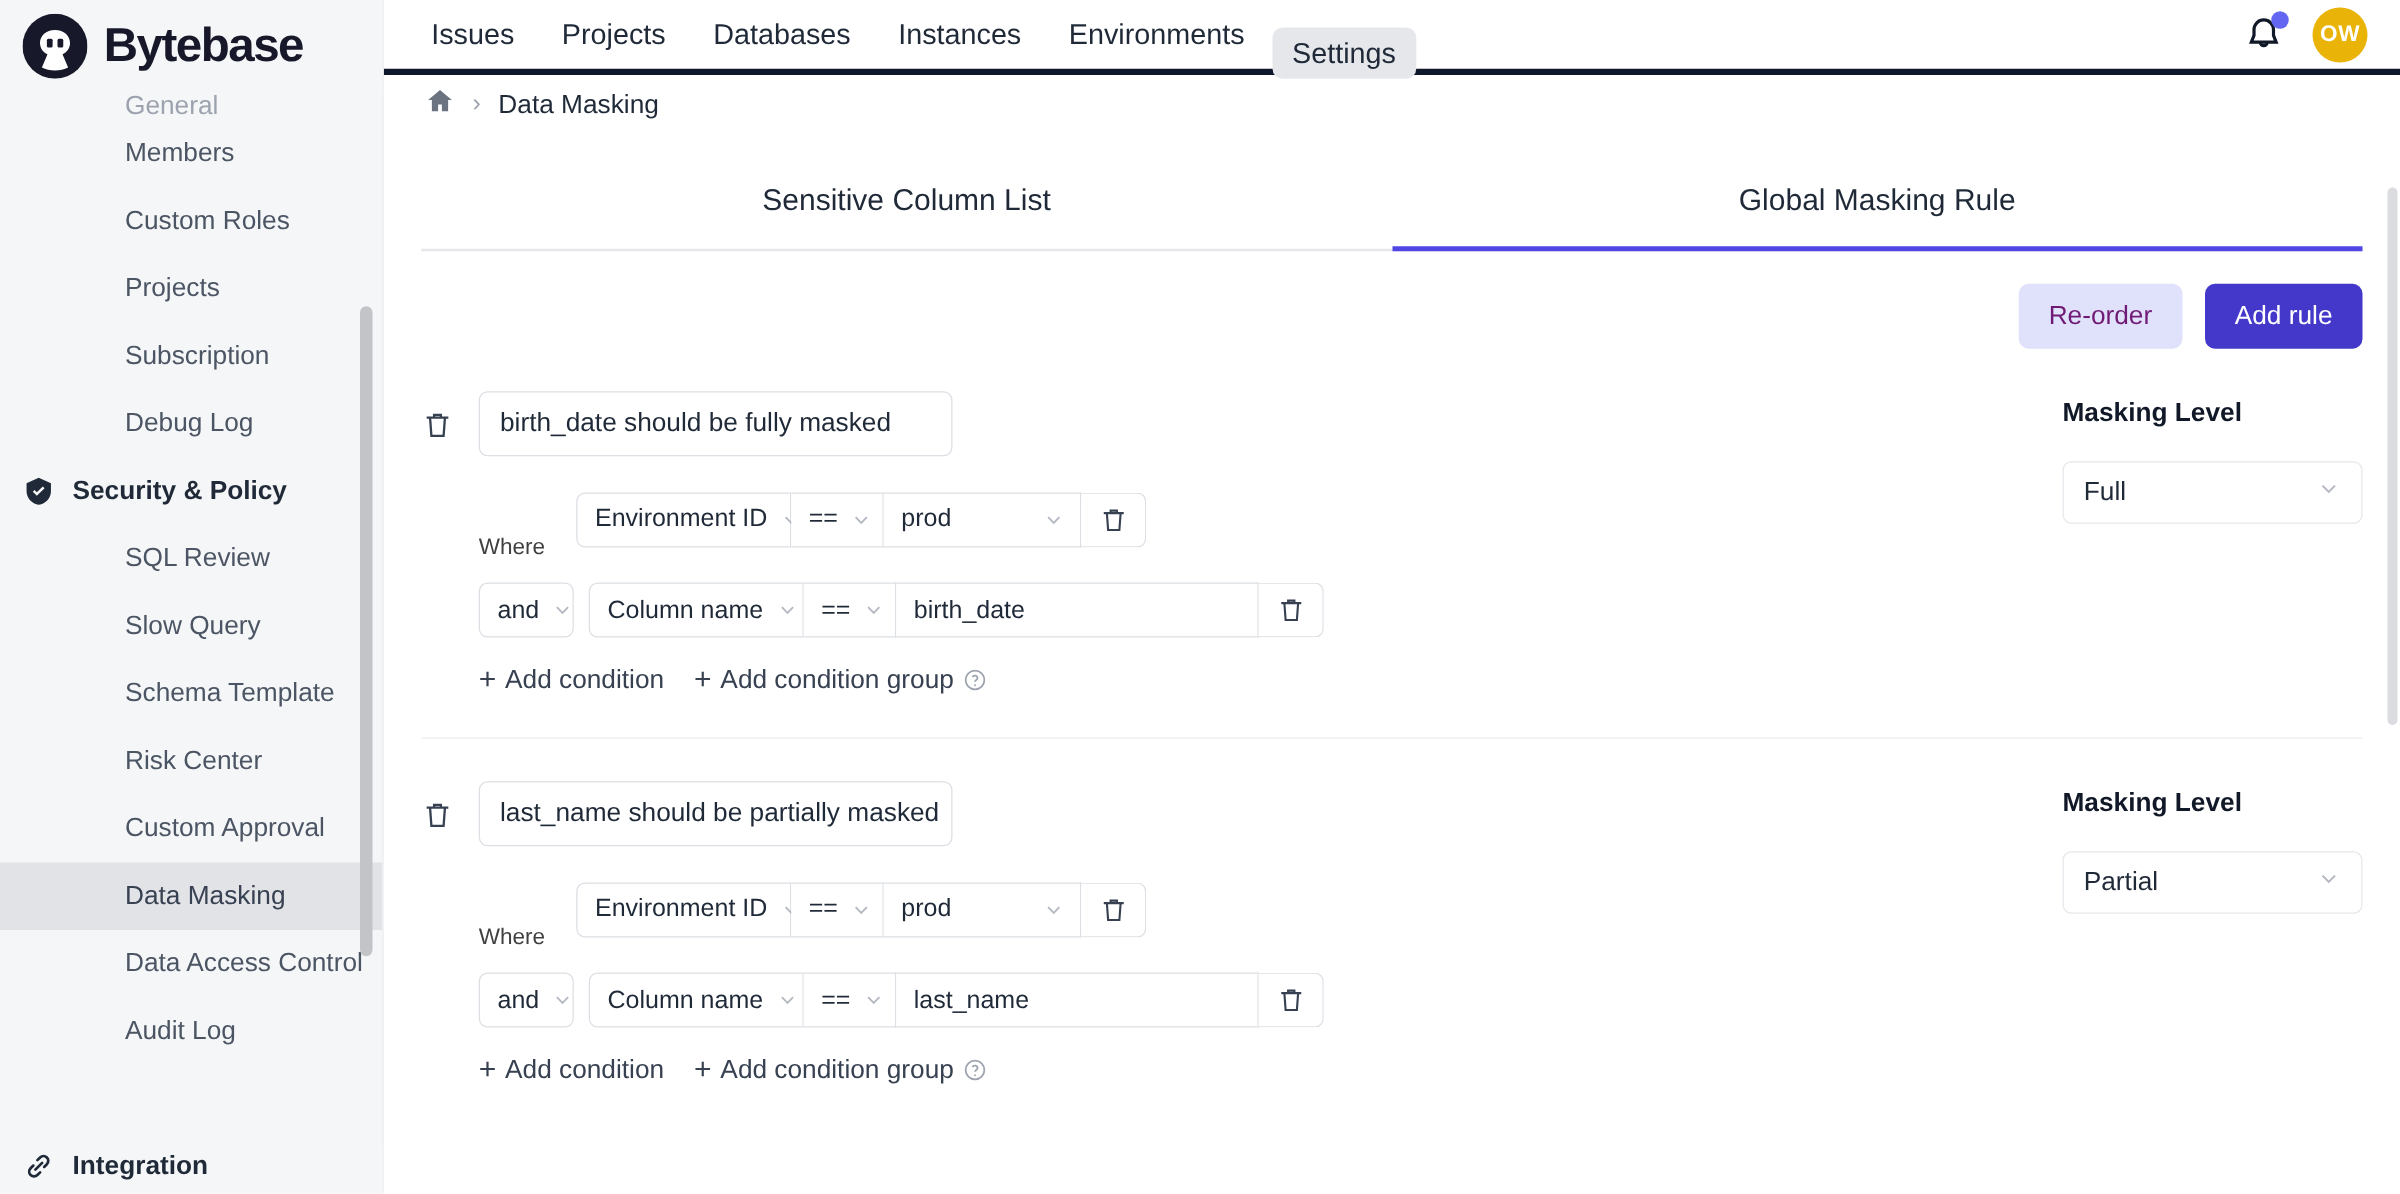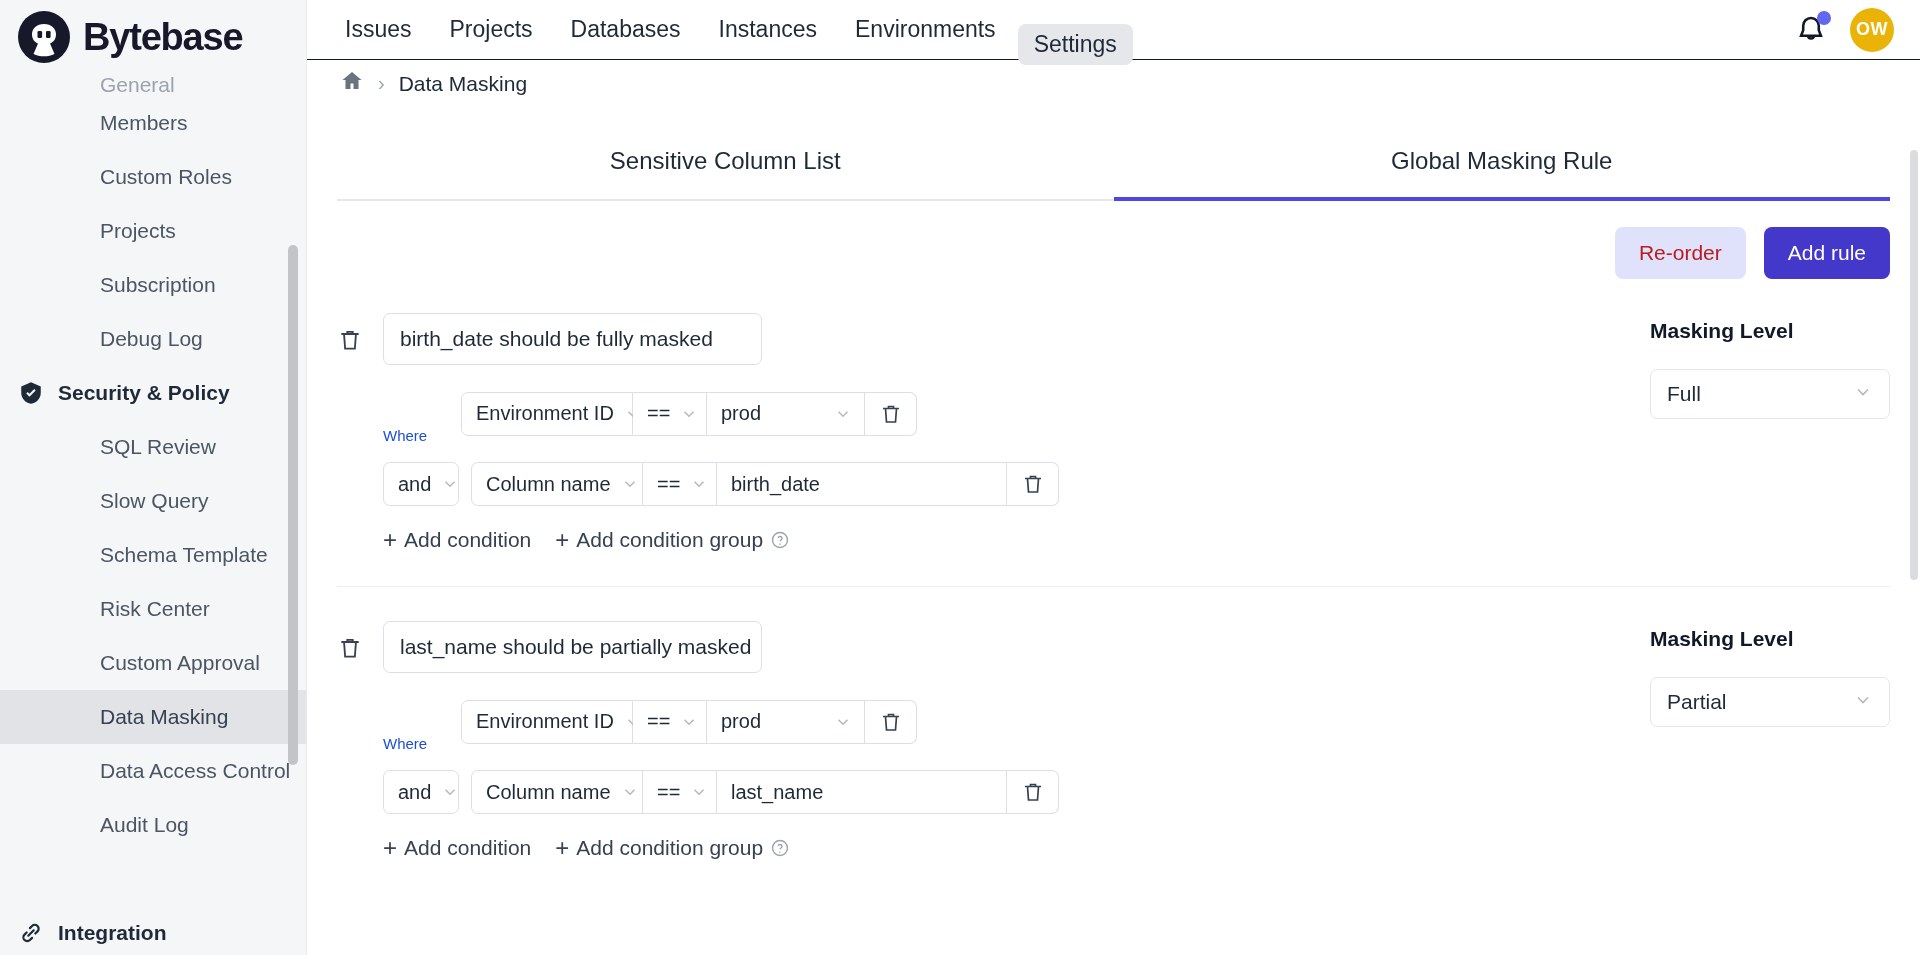--- a/index.html
+++ b/index.html
@@ -74,21 +74,21 @@
     z-index: 9;
   }
 
   
   .main { flex: 1 1 auto; height: 955px; position: relative; overflow: hidden; background:#fff; }
 
   .topbar {
     height: 60px;
     display: flex; align-items: center;
     padding: 0 22px 0 22px;
-    border-bottom: 1px solid #0f172a;
+    border-bottom: 5px solid #0f172a;
     position: relative;
   }
   .topnav { display: flex; align-items: center; gap: 6px; }
   .topnav-item {
     font-size: 23px; color: #1f2937;
     padding: 7px 16px; border-radius: 8px;
     white-space: nowrap;
   }
   .topnav-item.active { background: #e5e7eb; margin-top: 29px; }
   .top-right {
@@ -164,21 +164,21 @@
   }
 
   .actionbar {
     width: 1553px; margin: 26px auto 0 auto;
     display: flex; justify-content: flex-end; gap: 18px;
   }
   .btn {
     font-size: 21px; border: none; border-radius: 8px;
     padding: 14px 24px; cursor: pointer;
   }
-  .btn-soft { background: #e0e1fb; color: #b91c1c; }
+  .btn-soft { background: #e0e1fb; color: #701a75; }
   .btn-primary { background: #4338ca; color: #ffffff; }
 
   .rules { width: 1553px; margin: 0 auto; }
   .rule {
     display: flex; align-items: flex-start;
     padding: 34px 0 34px 0;
     border-bottom: 1px solid #ebedf0;
     gap: 20px;
   }
   .rule:last-child { border-bottom: none; }
@@ -191,21 +191,21 @@
     border: 1px solid #dcdfe4; border-radius: 7px;
     font-size: 21px; color: #1f2937;
     padding: 0 16px;
     font-family: "Liberation Sans", sans-serif;
     background: #fff;
     overflow: hidden; white-space: nowrap;
     display: flex; align-items: center;
   }
 
   .cond-row { display: flex; align-items: center; gap: 0; margin-top: 18px; }
-  .where-label { font-size: 15px; color: #1d4ed8; width: 78px; flex: 0 0 78px; margin-top: 44px; }
+  .where-label { font-size: 18px; color: #404040; width: 78px; flex: 0 0 78px; margin-top: 44px; }
   .seg {
     height: 44px;
     border: 1px solid #dcdfe4;
     background: #fff;
     display: flex; align-items: center;
     padding: 0 12px 0 14px;
     font-size: 20px; color: #1f2937;
     white-space: nowrap;
     gap: 10px;
   }

